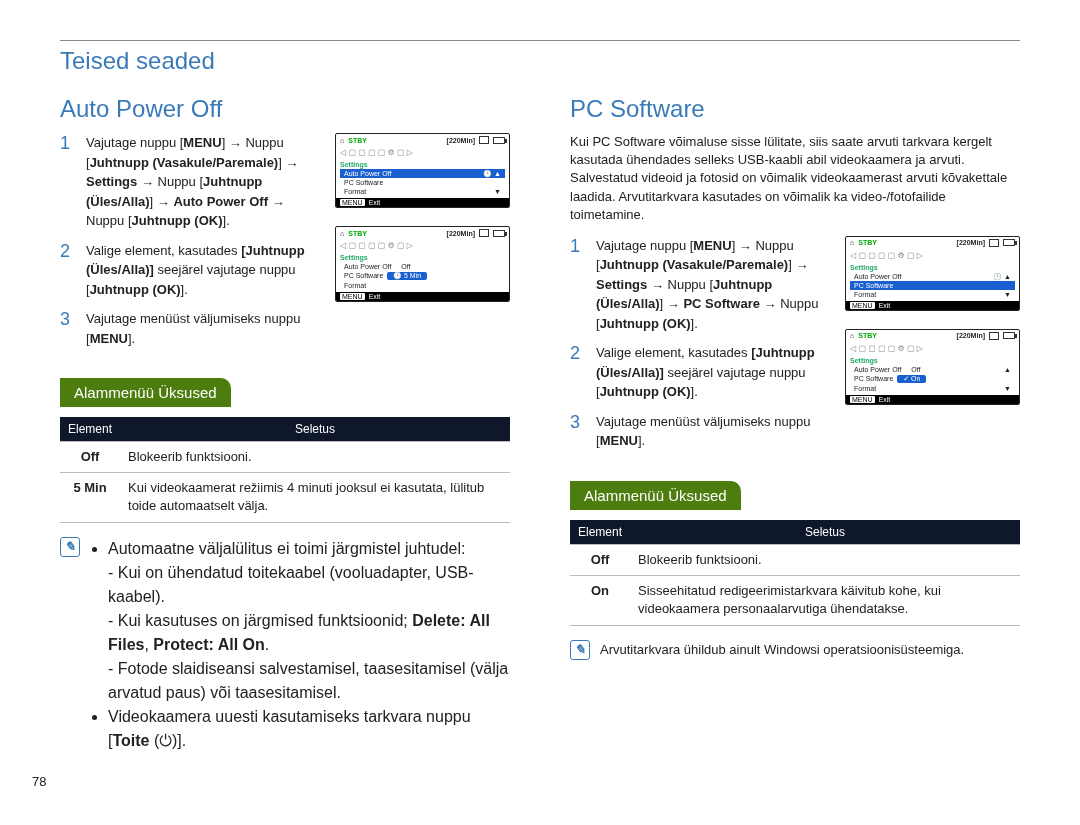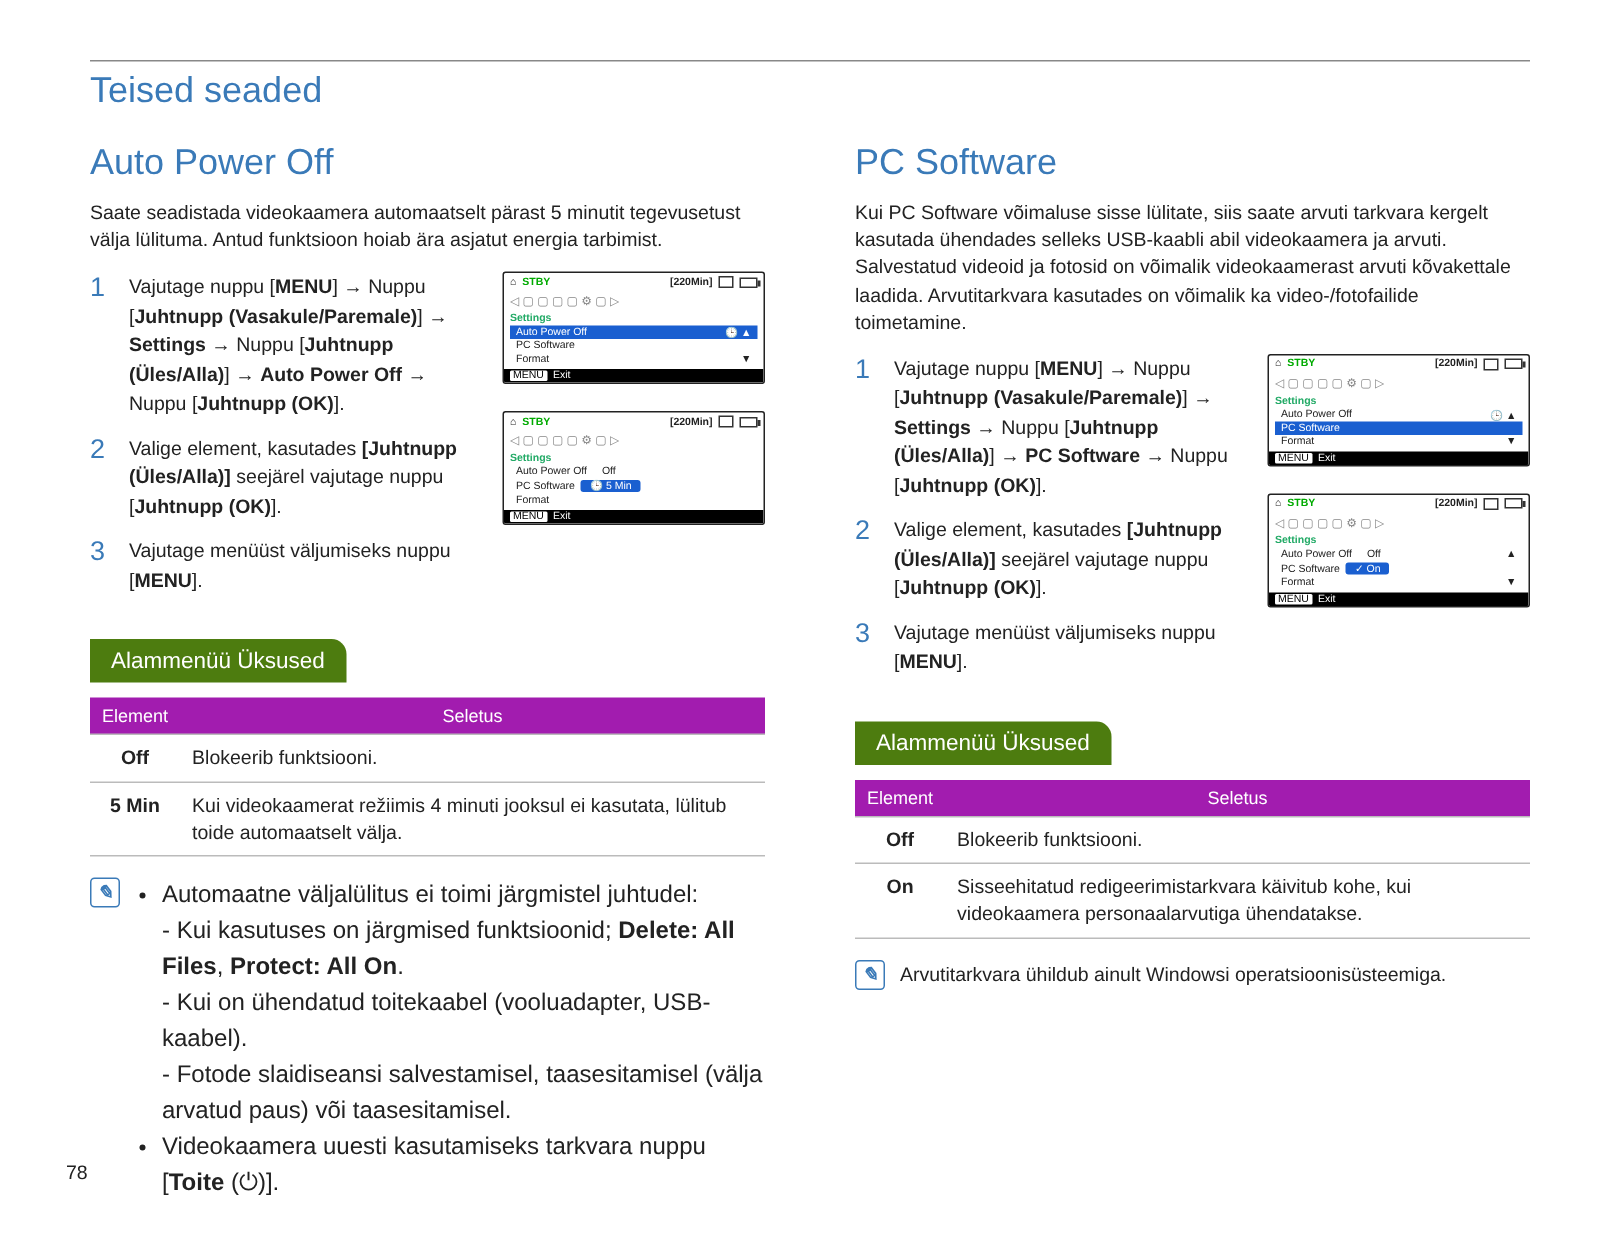--- a/index.html
+++ b/index.html
@@ -26,46 +26,45 @@
   .cs-label { color: #2a6; font-weight: bold; margin-bottom: 1px;}
   .cs-item { padding: 1px 4px; }
   .cs-sel { background: #1a5fd0; color: #fff; }
   .cs-opt { display: inline-block; padding: 0 6px; margin-left: 2px;}
   .cs-opt-sel { background: #1a5fd0; color: #fff; border-radius:2px;}
   .cs-exit { background: #000; color: #fff; padding: 1px 4px; display: flex; gap: 4px; align-items:center;}
   .cs-exit-badge { background: #fff; color: #000; padding: 0 2px; border-radius:1px;}
   .cs-right-icons { float: right; display:flex; gap:2px;}
   .sub-label { background: #4d7c0f; color: #fff; padding: 6px 14px; display: inline-block; font-size: 15px; border-top-right-radius: 10px; margin-bottom: 10px;}
   .tbl { width: 100%; border-collapse: collapse; margin-bottom: 14px; }
-  .tbl th { background: #a21caf; color: #fff; font-weight: normal; padding: 5px 8px; font-size: 12px; text-align: center;}
+  .tbl th { background: #0f172a; color: #fff; font-weight: normal; padding: 5px 8px; font-size: 12px; text-align: center;}
   .tbl td { border-bottom: 1px solid #bbb; padding: 6px 8px; vertical-align: top; line-height: 1.4;}
   .tbl td:first-child { text-align: center; font-weight: bold; white-space: nowrap;}
   .tbl tr:nth-child(2) td { border-top: 1px solid #bbb;}
   .note-row { display: flex; gap: 10px; align-items: flex-start; }
   .note-icon { width: 20px; height: 20px; border: 1px solid #3a7ab8; display: flex; align-items:center; justify-content:center; color:#3a7ab8; font-weight:bold; font-style:italic; border-radius:3px; flex-shrink:0; font-family: Georgia, serif; font-size: 13px;}
   .note-list { list-style: disc; padding-left: 18px; line-height: 1.5; font-size: 16px;}
   .note-list ul { list-style: none; padding-left: 0;}
   .note-list ul li::before { content: "- "; }
   .note-single { line-height: 1.5; font-size: 13px;}
-  .page-num { position: absolute; left: 44px; bottom: 36px; font-size: 13px;}
+  .page-num { position: absolute; left: 32px; bottom: 36px; font-size: 13px;}
   .bat { display:inline-block; width:12px; height:7px; border:1px solid #333; position:relative;}
   .bat::after{content:"";position:absolute;right:-3px;top:1px;width:2px;height:4px;background:#333;}
   .card { display:inline-block; width:10px; height:8px; border:1px solid #333;}
 </style>
 </head>
 <body>
 
 <hr class="header-rule">
 <div class="page-title">Teised seaded</div>
 
 <div class="columns">
 
   <div class="col">
     <div class="section-heading">Auto Power Off</div>
-    <div class="intro">Saate seadistada videokaamera automaatselt pärast 5 minutit tegevusetust välja lülituma. Antud funktsioon hoiab ära asjatut energia tarbimist.</div>
 
     <div class="steps-wrap">
       <div class="steps-list">
         <div class="step-row">
           <div class="step-num">1</div>
           <div class="step-body">
             <span>Vajutage nuppu [</span><b>MENU</b><span>] → Nuppu [</span><b>Juhtnupp (Vasakule/Paremale)</b><span>] → </span><b>Settings</b><span> → Nuppu [</span><b>Juhtnupp (Üles/Alla)</b><span>] → </span><b>Auto Power Off</b><span> → Nuppu [</span><b>Juhtnupp (OK)</b><span>].</span>
           </div>
         </div>
         <div class="step-row">
@@ -143,22 +142,22 @@
             <td>Kui videokaamerat režiimis 4 minuti jooksul ei kasutata, lülitub toide automaatselt välja.</td>
           </tr>
     </tbody>
       </table>
 
     <div class="note-row">
       <div class="note-icon">✎</div>
       <ul class="note-list">
         <li><span>Automaatne väljalülitus ei toimi järgmistel juhtudel:</span>
           <ul>
+            <li>Kui on ühendatud toitekaabel (vooluadapter, USB-kaabel).</li>
             <li><span>Kui kasutuses on järgmised funktsioonid; </span><b>Delete: All Files</b><span>, </span><b>Protect: All On</b><span>.</span></li>
-            <li>Kui on ühendatud toitekaabel (vooluadapter, USB-kaabel).</li>
             <li>Fotode slaidiseansi salvestamisel, taasesitamisel (välja arvatud paus) või taasesitamisel.</li>
           </ul>
         </li>
         <li><span>Videokaamera uuesti kasutamiseks tarkvara nuppu [</span><b>Toite</b><span> (</span><span>⏻</span><span>)].</span></li>
       </ul>
     </div>
   </div>
 
   <div class="col">
     <div class="section-heading">PC Software</div>

